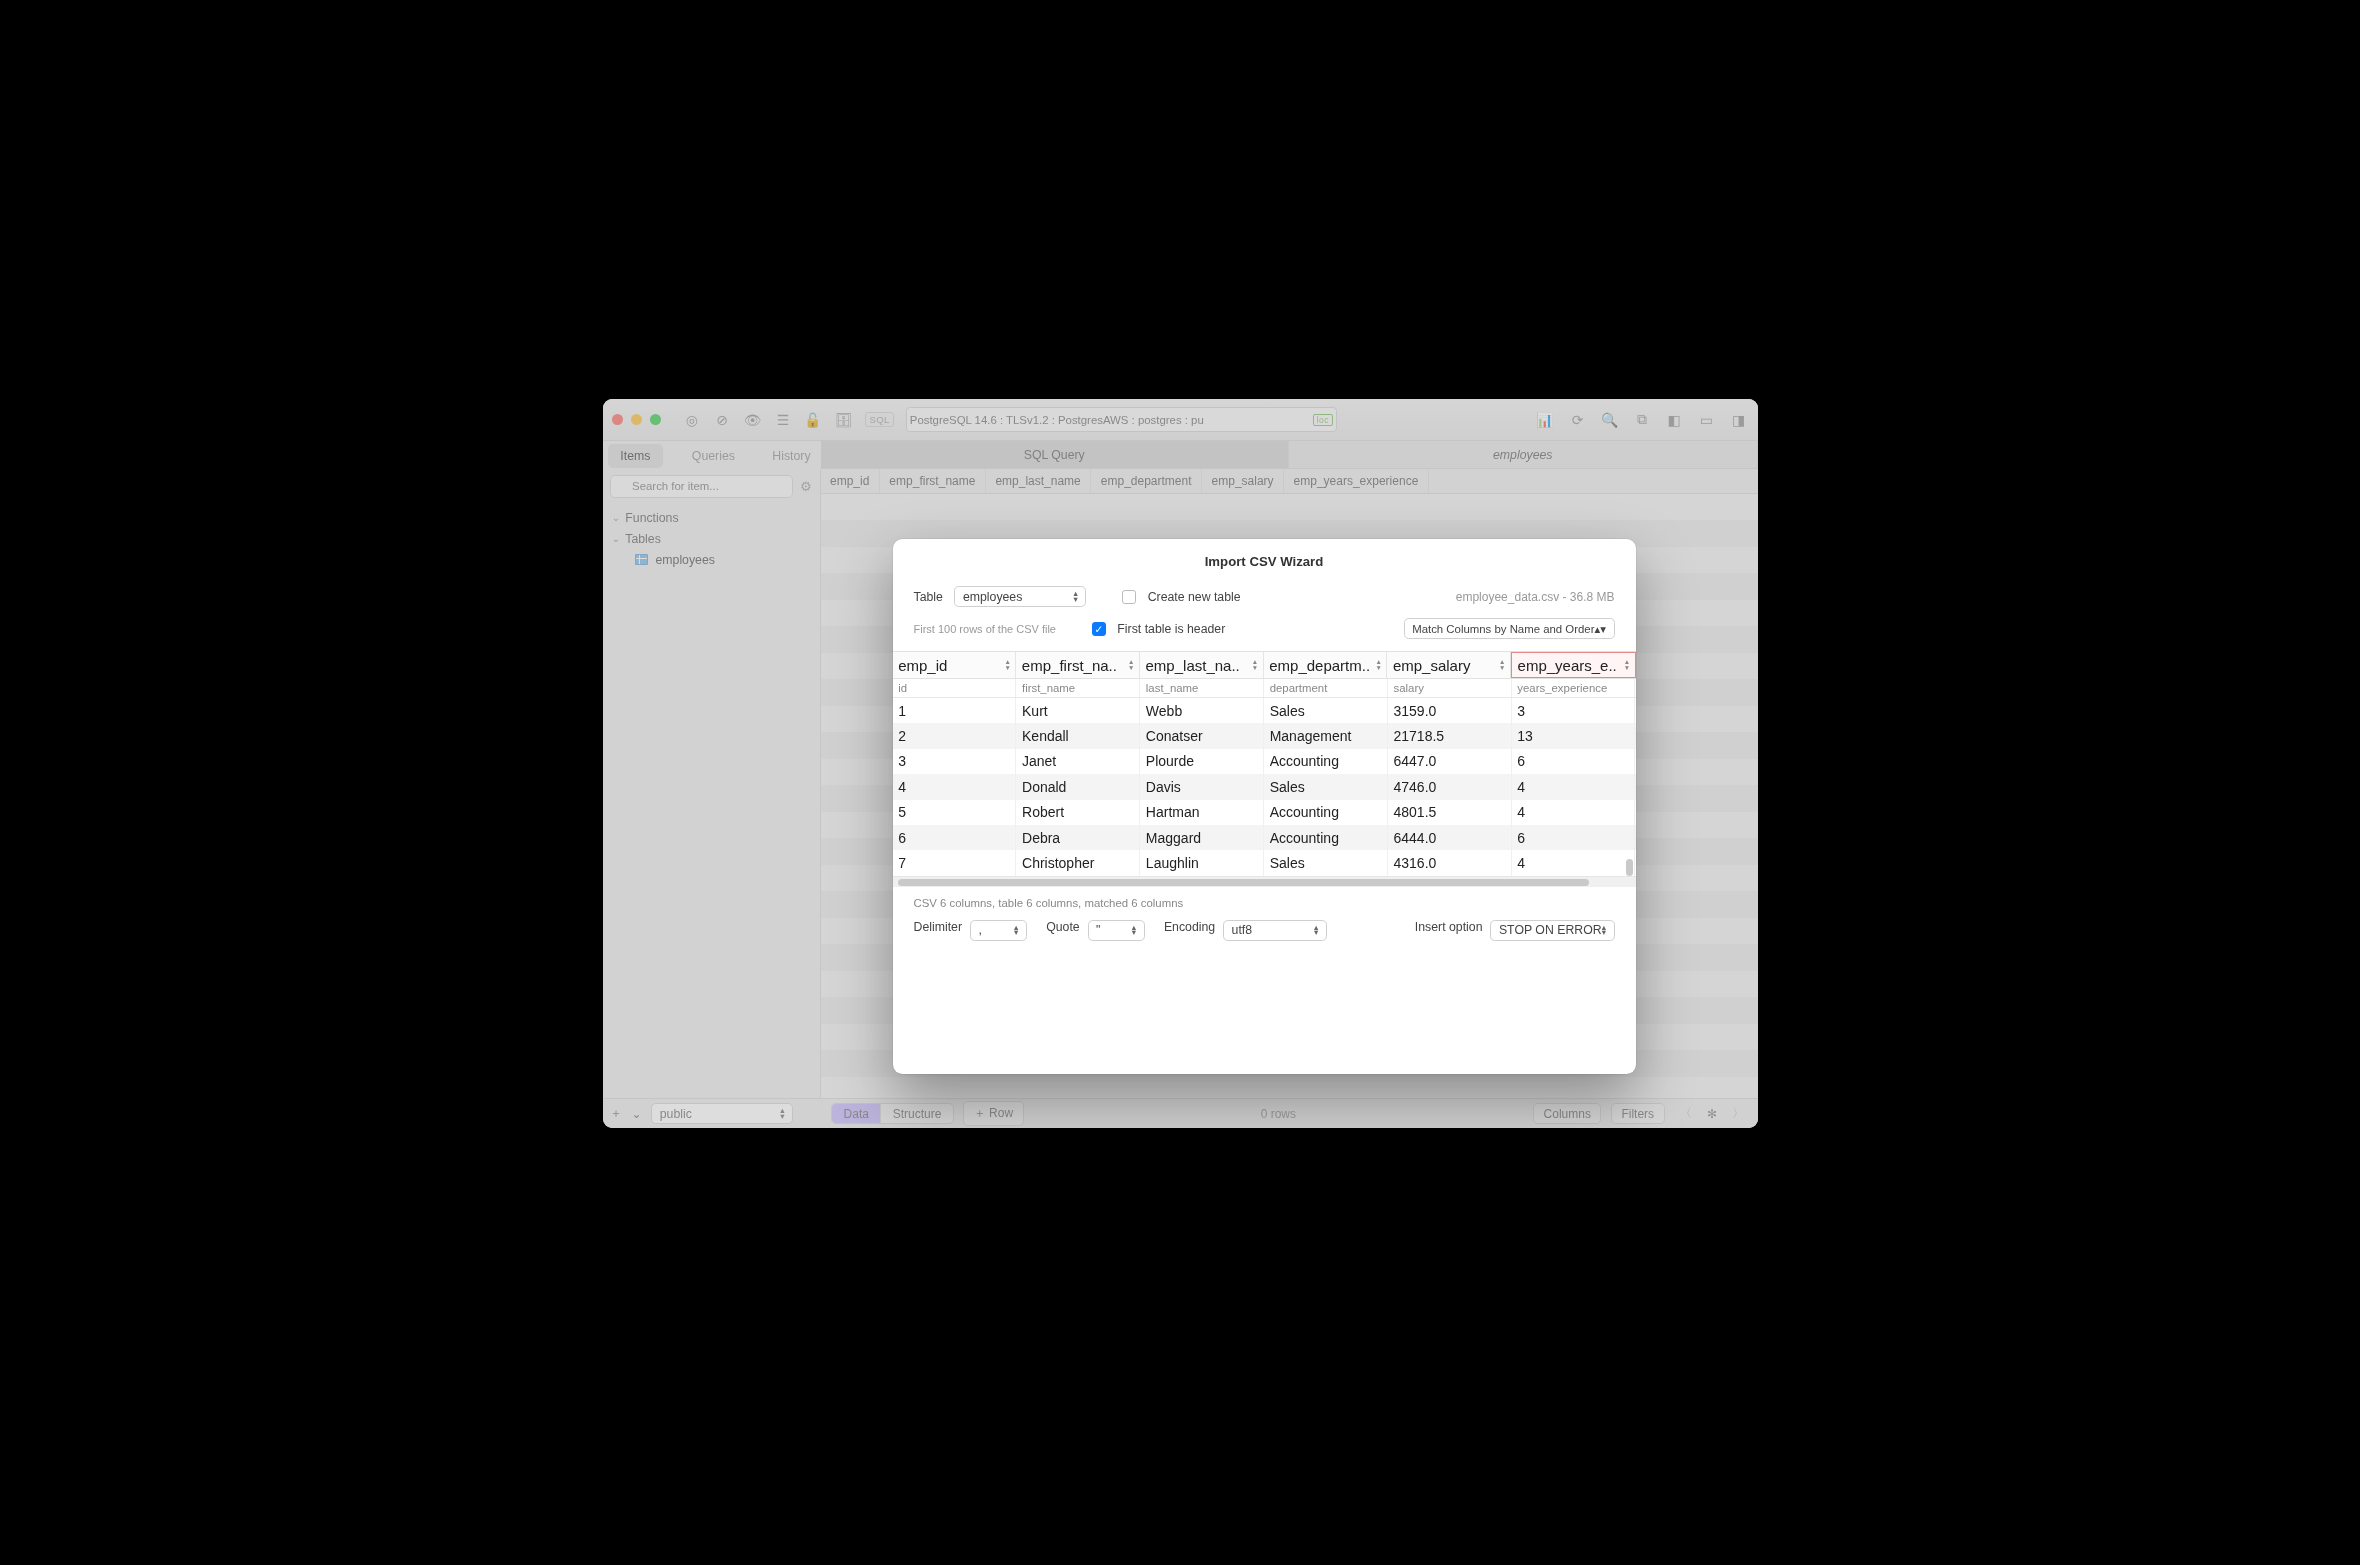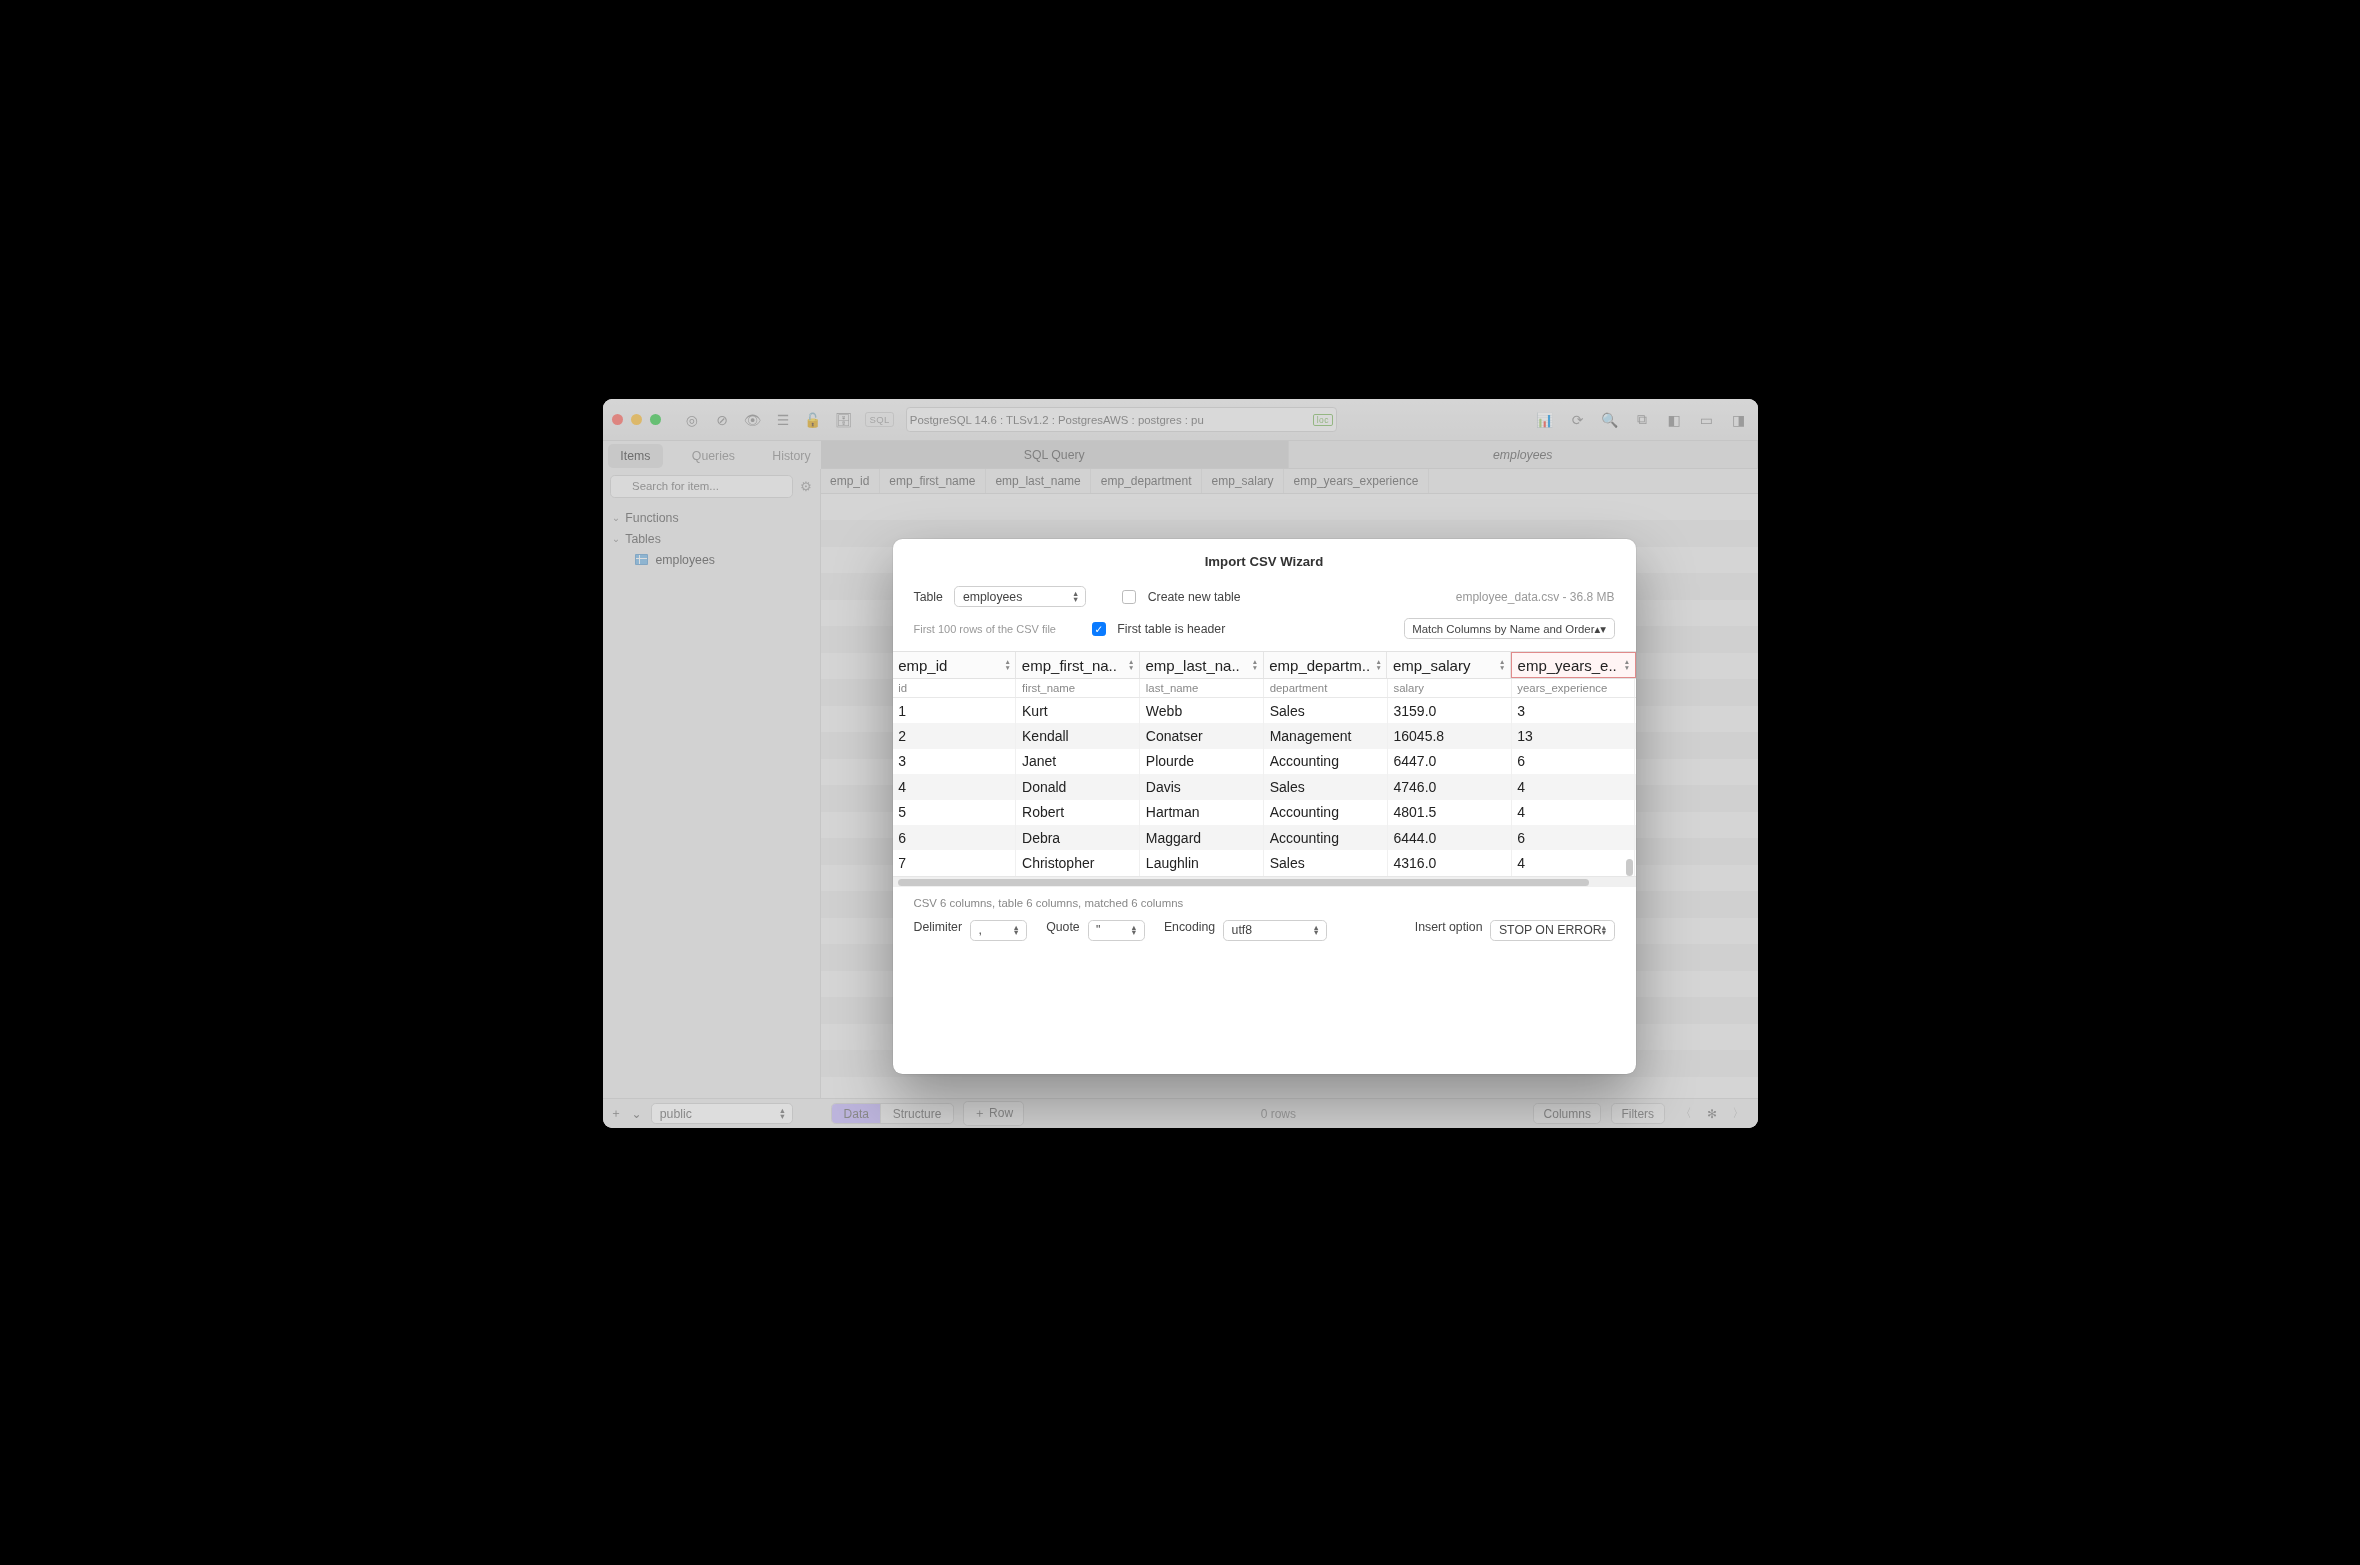--- a/index.html
+++ b/index.html
@@ -323,21 +323,21 @@
                 <div class="dc">Webb</div>
                 <div class="dc">Sales</div>
                 <div class="dc">3159.0</div>
                 <div class="dc">3</div>
               </div>
               <div class="drow">
                 <div class="dc">2</div>
                 <div class="dc">Kendall</div>
                 <div class="dc">Conatser</div>
                 <div class="dc">Management</div>
-                <div class="dc">16045.8</div>
+                <div class="dc">21718.5</div>
                 <div class="dc">13</div>
               </div>
               <div class="drow">
                 <div class="dc">3</div>
                 <div class="dc">Janet</div>
                 <div class="dc">Plourde</div>
                 <div class="dc">Accounting</div>
                 <div class="dc">6447.0</div>
                 <div class="dc">6</div>
               </div>

